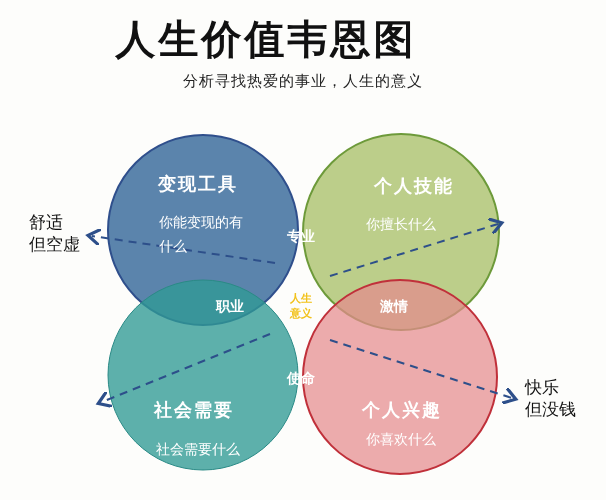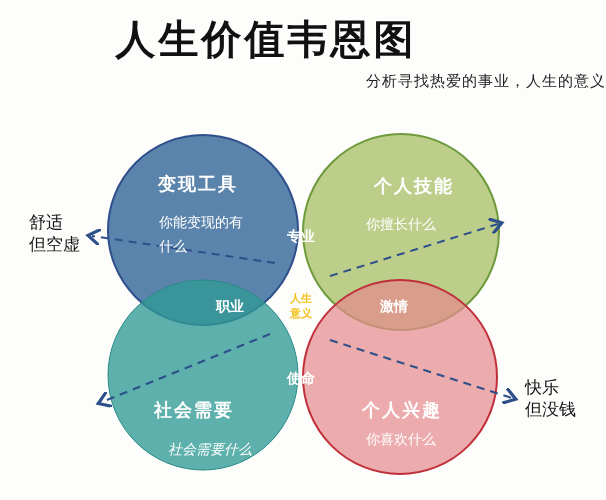--- a/index.html
+++ b/index.html
@@ -1,20 +1,20 @@
 <!DOCTYPE html>
 <html><head>
 <meta charset="utf-8">
 <style>
   html, body { margin: 0; padding: 0; background: #fdfdfb; }
   body { width: 606px; height: 500px; position: relative; overflow: hidden;
          font-family: "DejaVu Sans", "Liberation Sans", sans-serif; }
   .title { position: absolute; left: 0; width: 532px; top: 14px; text-align: center;
            font-size: 40px; font-weight: bold; color: #111; letter-spacing: 3px; line-height: 50px; }
-  .subtitle { position: absolute; left: 0; width: 606px; top: 72px; text-align: right;
+  .subtitle { position: absolute; left: 0; width: 606px; top: 72px; text-align: center;
               font-size: 15px; color: #222; letter-spacing: 1px; }
   svg.venn { position: absolute; left: 0; top: 0; }
   .lbl { position: absolute; color: #fff; white-space: nowrap; }
   .head { font-size: 18px; font-weight: bold; letter-spacing: 2px; }
   .sub { font-size: 14px; line-height: 26px; }
   .mid { font-size: 14px; font-weight: bold; }
   .center { color: #f2c21b; font-size: 11px; font-weight: bold; line-height: 15px; text-align: center; }
   .side { position: absolute; color: #111; font-size: 17px; line-height: 22px; }
 </style>
 </head>
@@ -41,21 +41,21 @@
 </svg>
 
 <div class="lbl head" style="left:158px; top:172px;">变现工具</div>
 <div class="lbl sub" style="left:159px; top:209px;">你能变现的有</div>
 <div class="lbl sub" style="left:159px; top:233px;">什么</div>
 
 <div class="lbl head" style="left:374px; top:174px;">个人技能</div>
 <div class="lbl sub" style="left:366px; top:211px;">你擅长什么</div>
 
 <div class="lbl head" style="left:154px; top:398px;">社会需要</div>
-<div class="lbl sub" style="left:168px; top:436px;font-style:italic;">社会需要什么</div>
+<div class="lbl sub" style="left:156px; top:436px;">社会需要什么</div>
 
 <div class="lbl head" style="left:362px; top:398px;text-align:center;">个人兴趣</div>
 <div class="lbl sub" style="left:366px; top:426px;">你喜欢什么</div>
 
 <div class="lbl mid" style="left:287px; top:228px;">专业</div>
 <div class="lbl mid" style="left:216px; top:298px;">职业</div>
 <div class="lbl mid" style="left:380px; top:298px;">激情</div>
 <div class="lbl mid" style="left:287px; top:370px;">使命</div>
 
 <div class="lbl center" style="left:290px; top:291px;">

